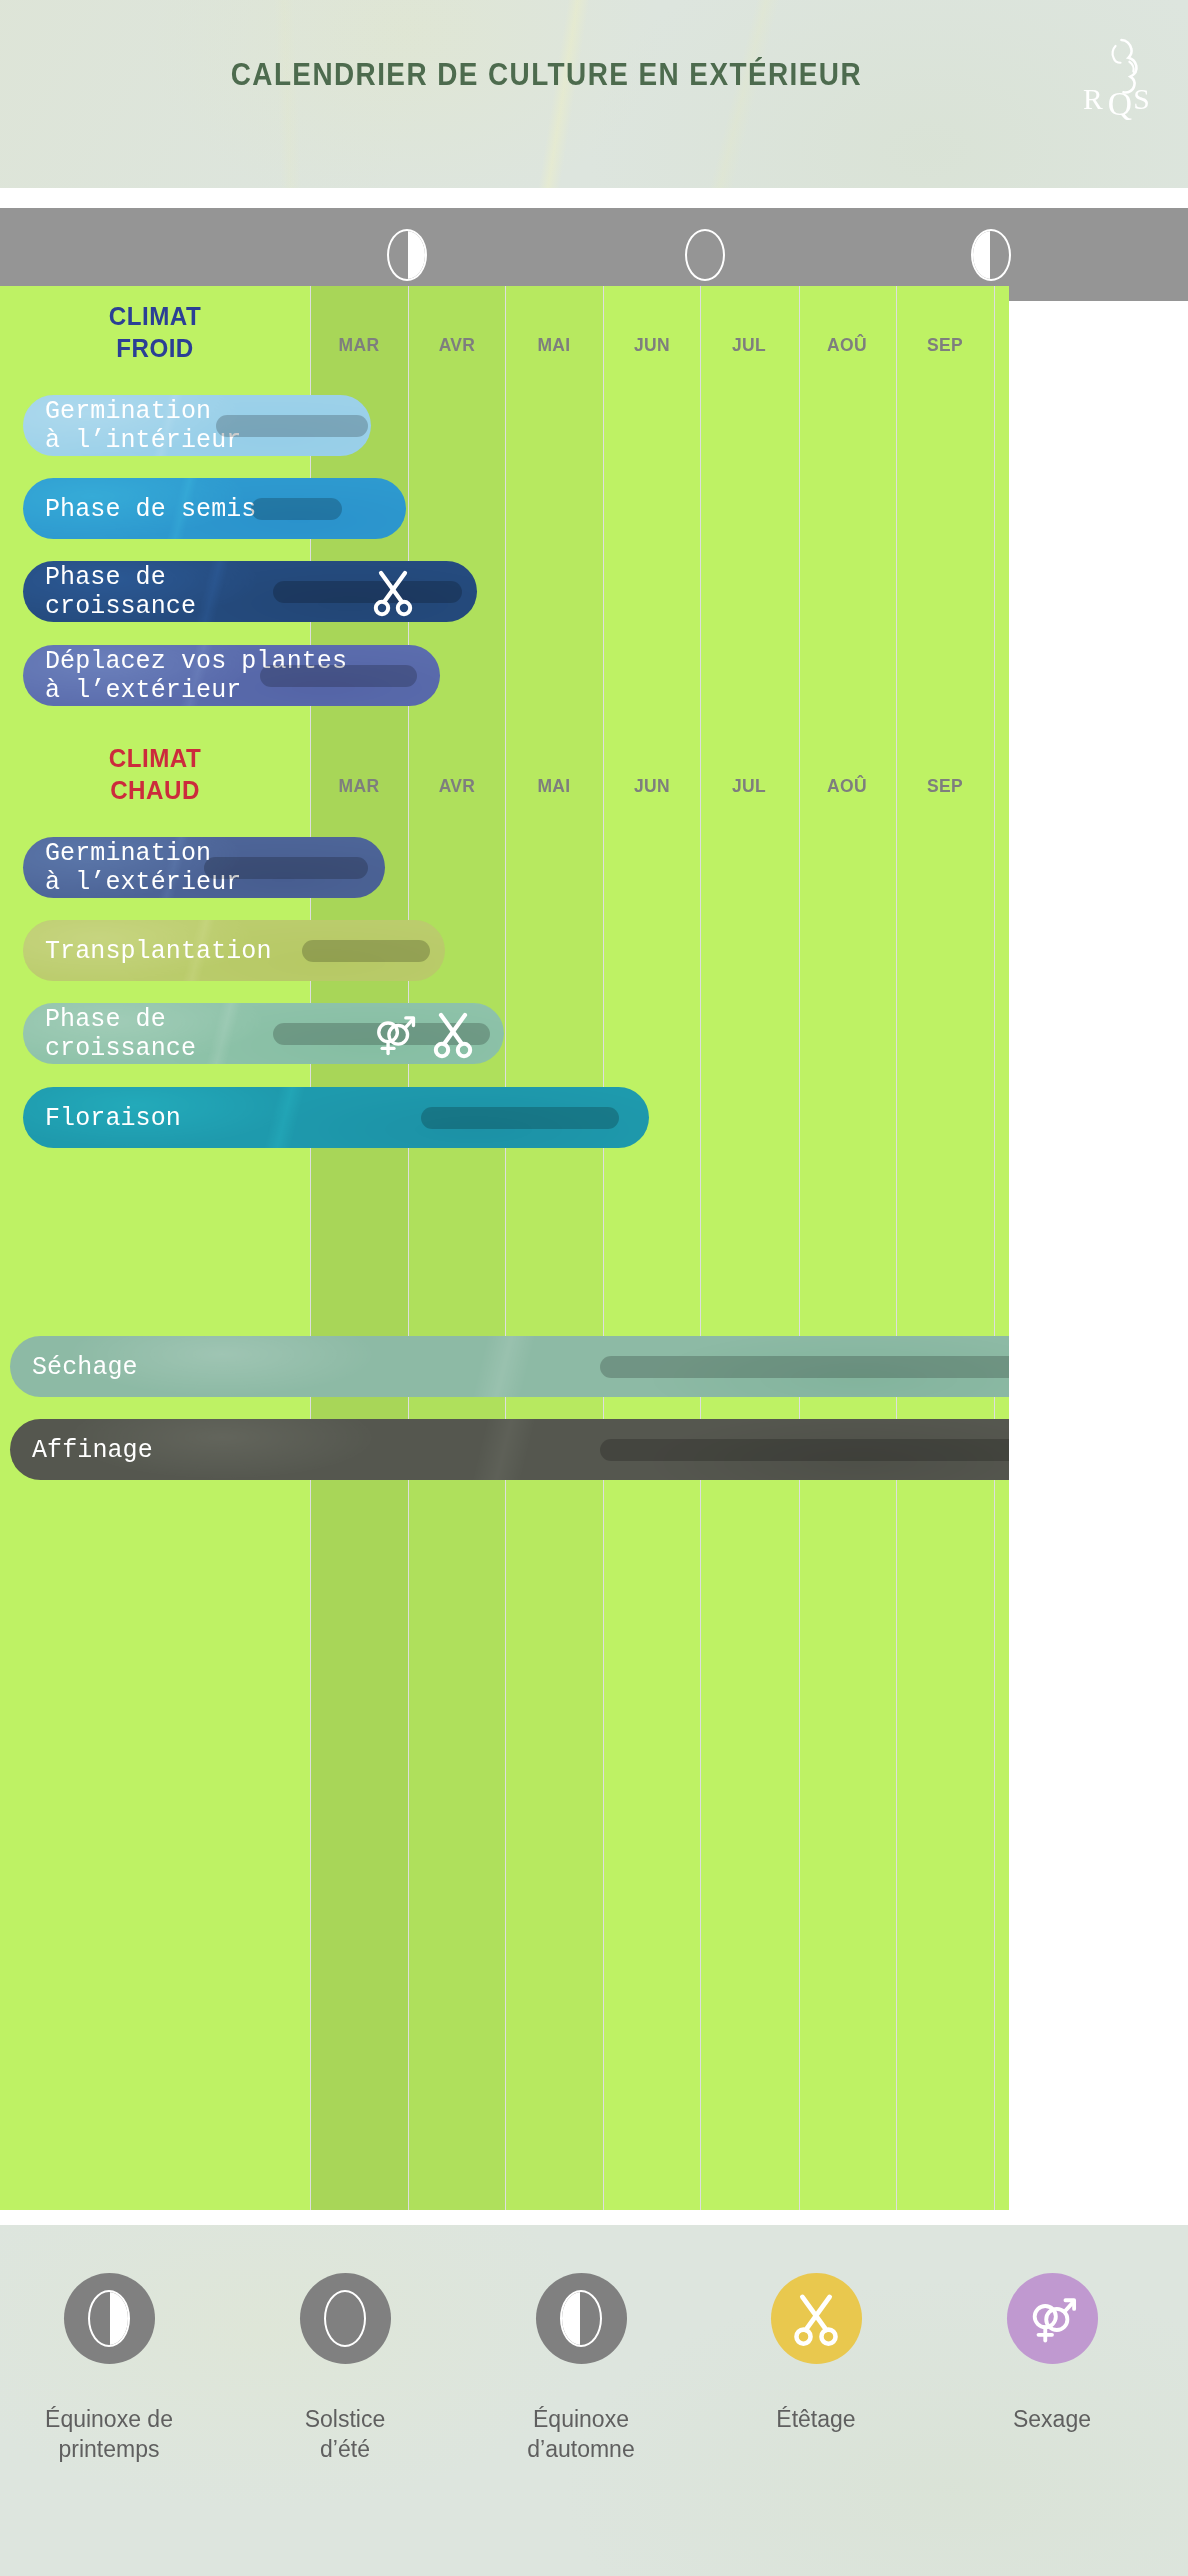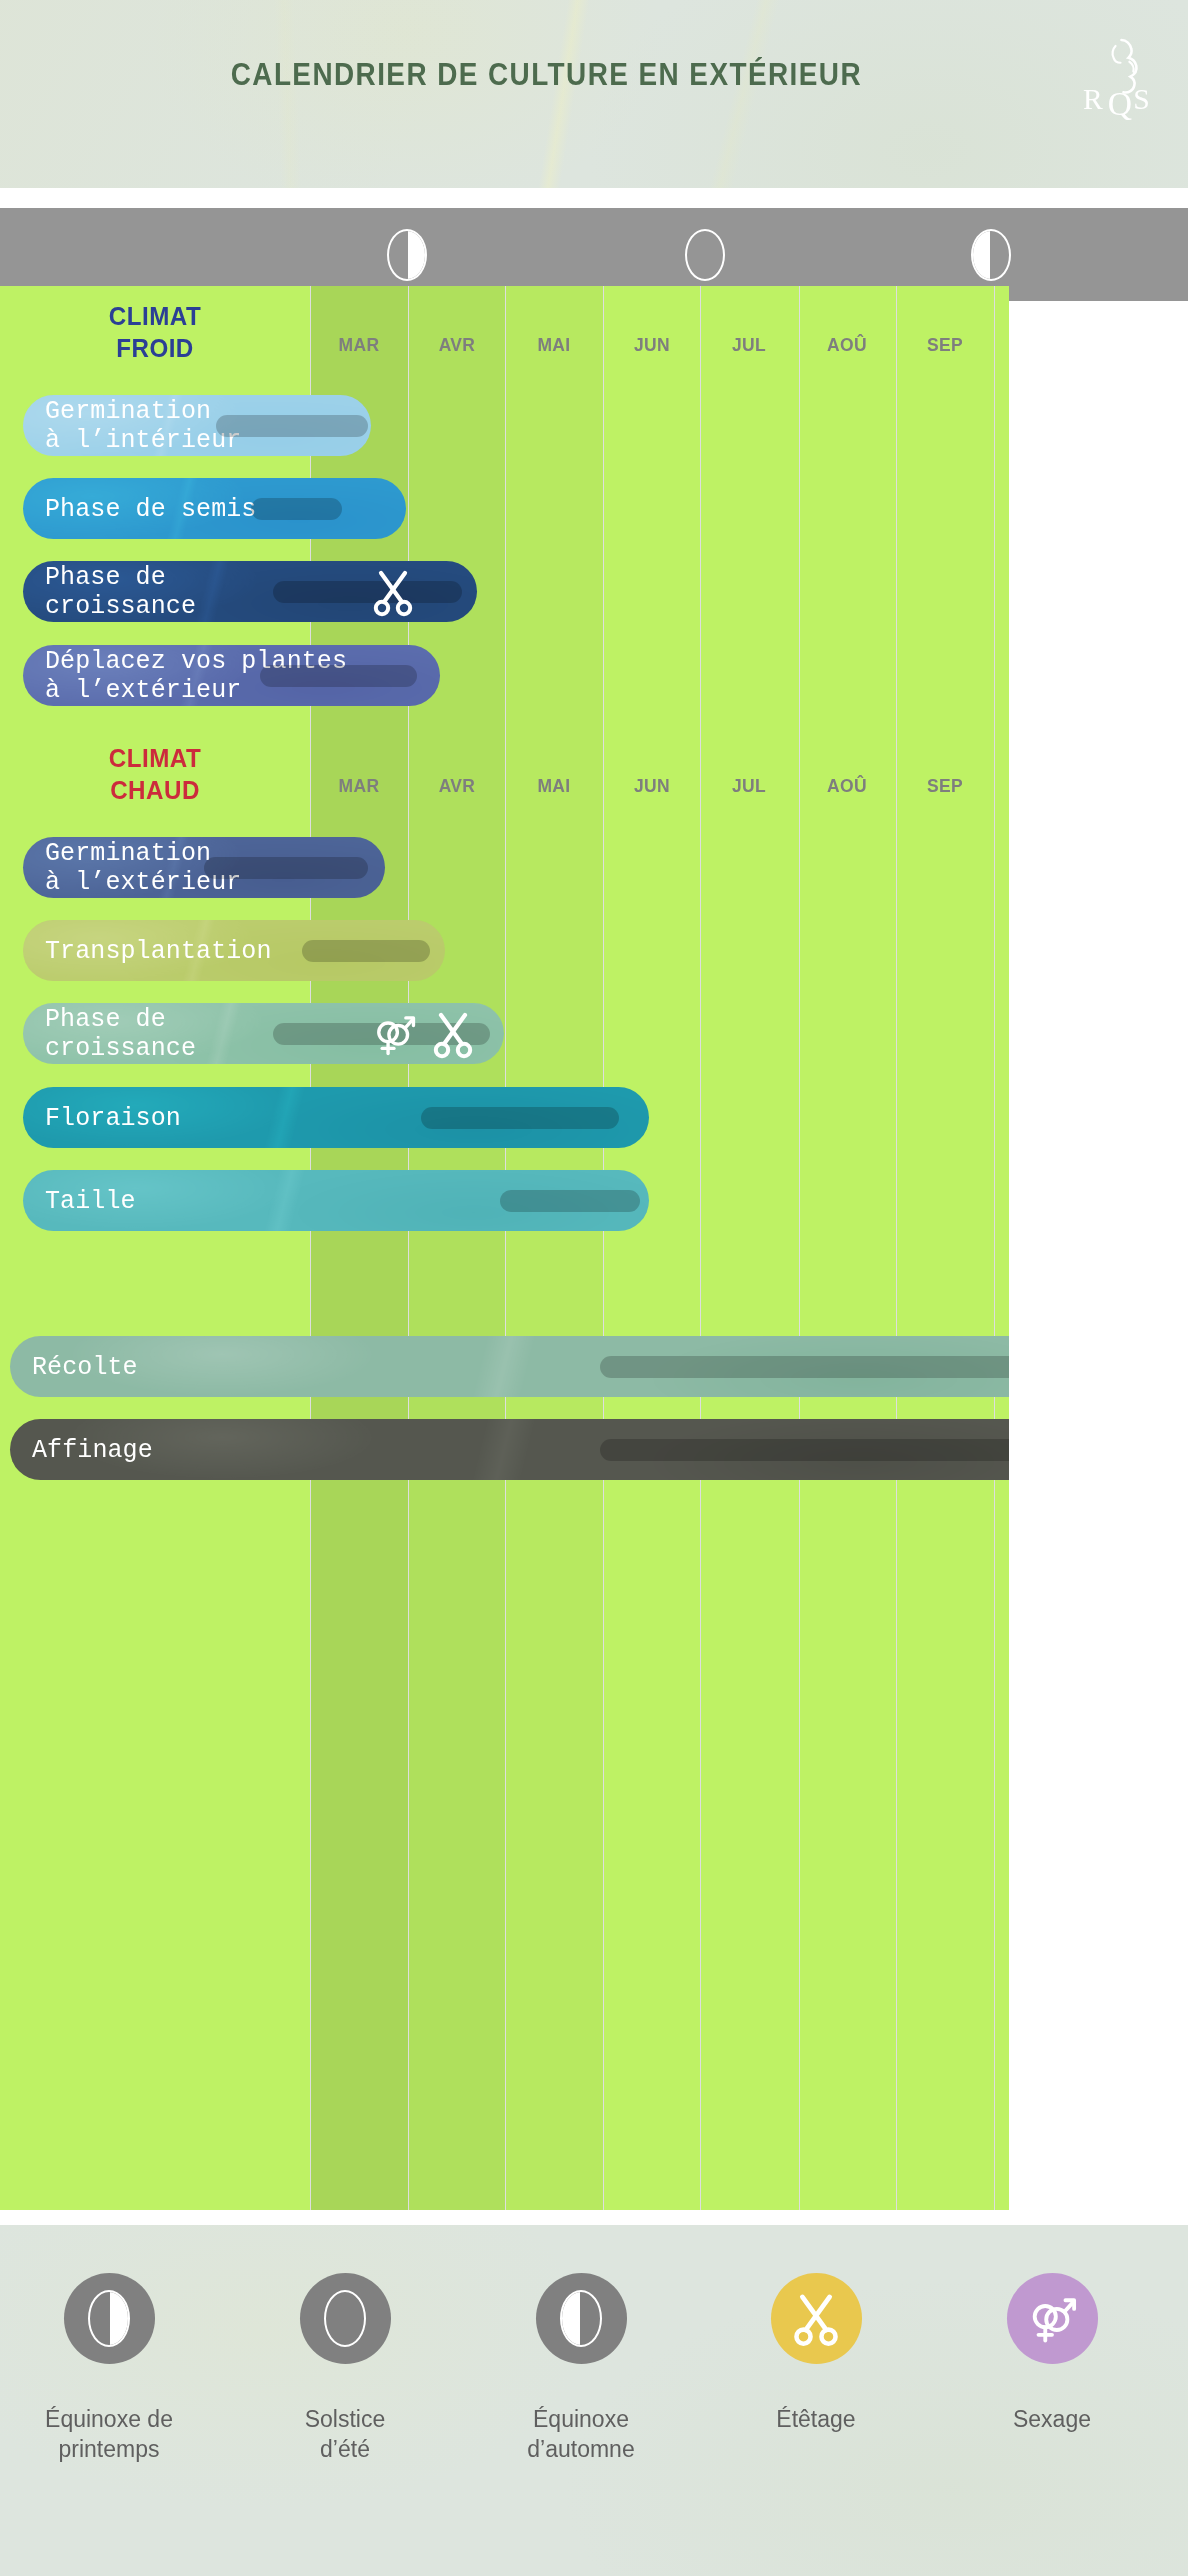--- a/index.html
+++ b/index.html
@@ -289,28 +289,23 @@
     <circle cx="11" cy="42" r="6.2" fill="none" stroke="currentColor" stroke-width="4"></circle>
     <circle cx="33" cy="42" r="6.2" fill="none" stroke="currentColor" stroke-width="4"></circle>
   </svg>
       </div>
     </div>
     <div class="bar" style="top: 801px; left: 23px; width: 626px; background: rgb(30, 154, 173);">
       <div class="tex"></div>
       <div class="bar-label">Floraison</div>
       <div class="inner" style="left: 398px; width: 198px;"></div>
     </div>
-    <div class="bar" style="top: 884px; left: 23px; width: 626px; background: rgb(87, 185, 189);">
-      <div class="tex"></div>
-      <div class="bar-label">Taille</div>
-      <div class="inner" style="left: 477px; width: 140px;"></div>
-    </div>
     <div class="bar" style="top: 1050px; left: 10px; width: 1179px; background: rgb(141, 186, 165);">
       <div class="tex"></div>
-      <div class="bar-label">Récolte</div>
+      <div class="bar-label">Séchage</div>
       <div class="inner" style="left: 590px; width: 590px;"></div>
     </div>
     <div class="bar" style="top: 1133px; left: 10px; width: 1179px; background: rgb(85, 87, 79);">
       <div class="tex"></div>
       <div class="bar-label">Affinage</div>
       <div class="inner" style="left: 590px; width: 590px;"></div>
     </div>
   </div>
 
 <div class="legend" style="background: rgb(221, 229, 222);">

